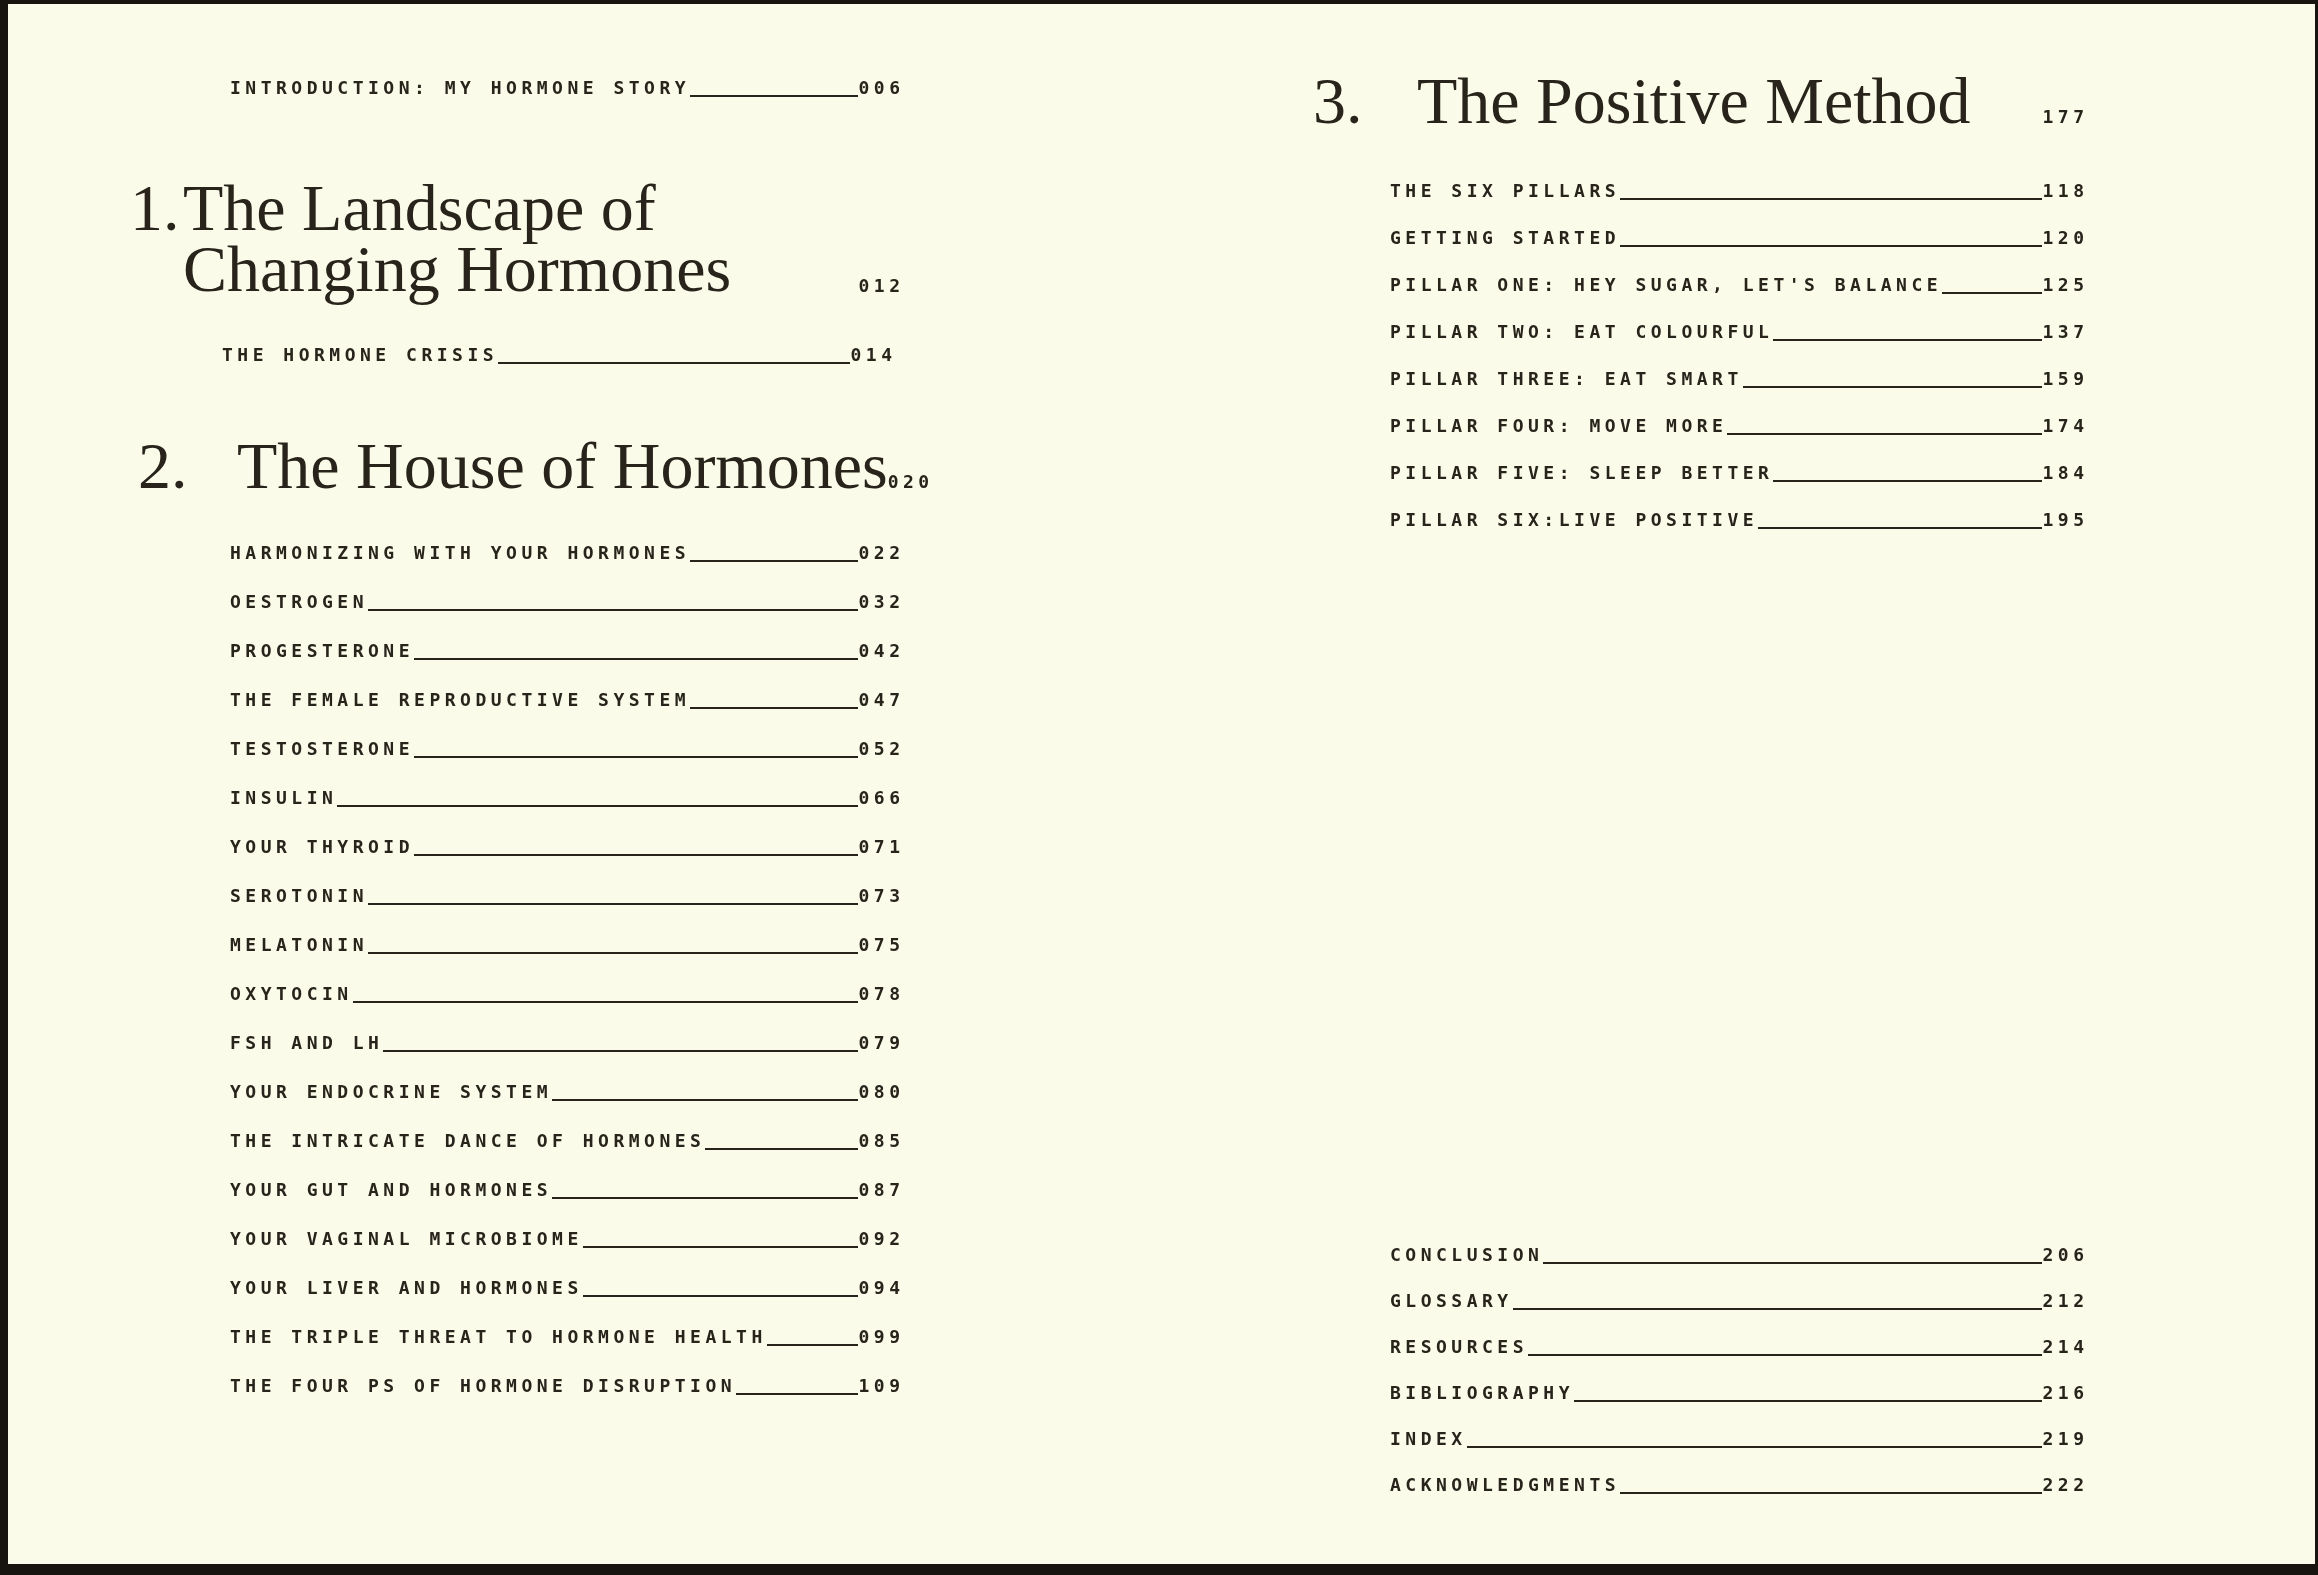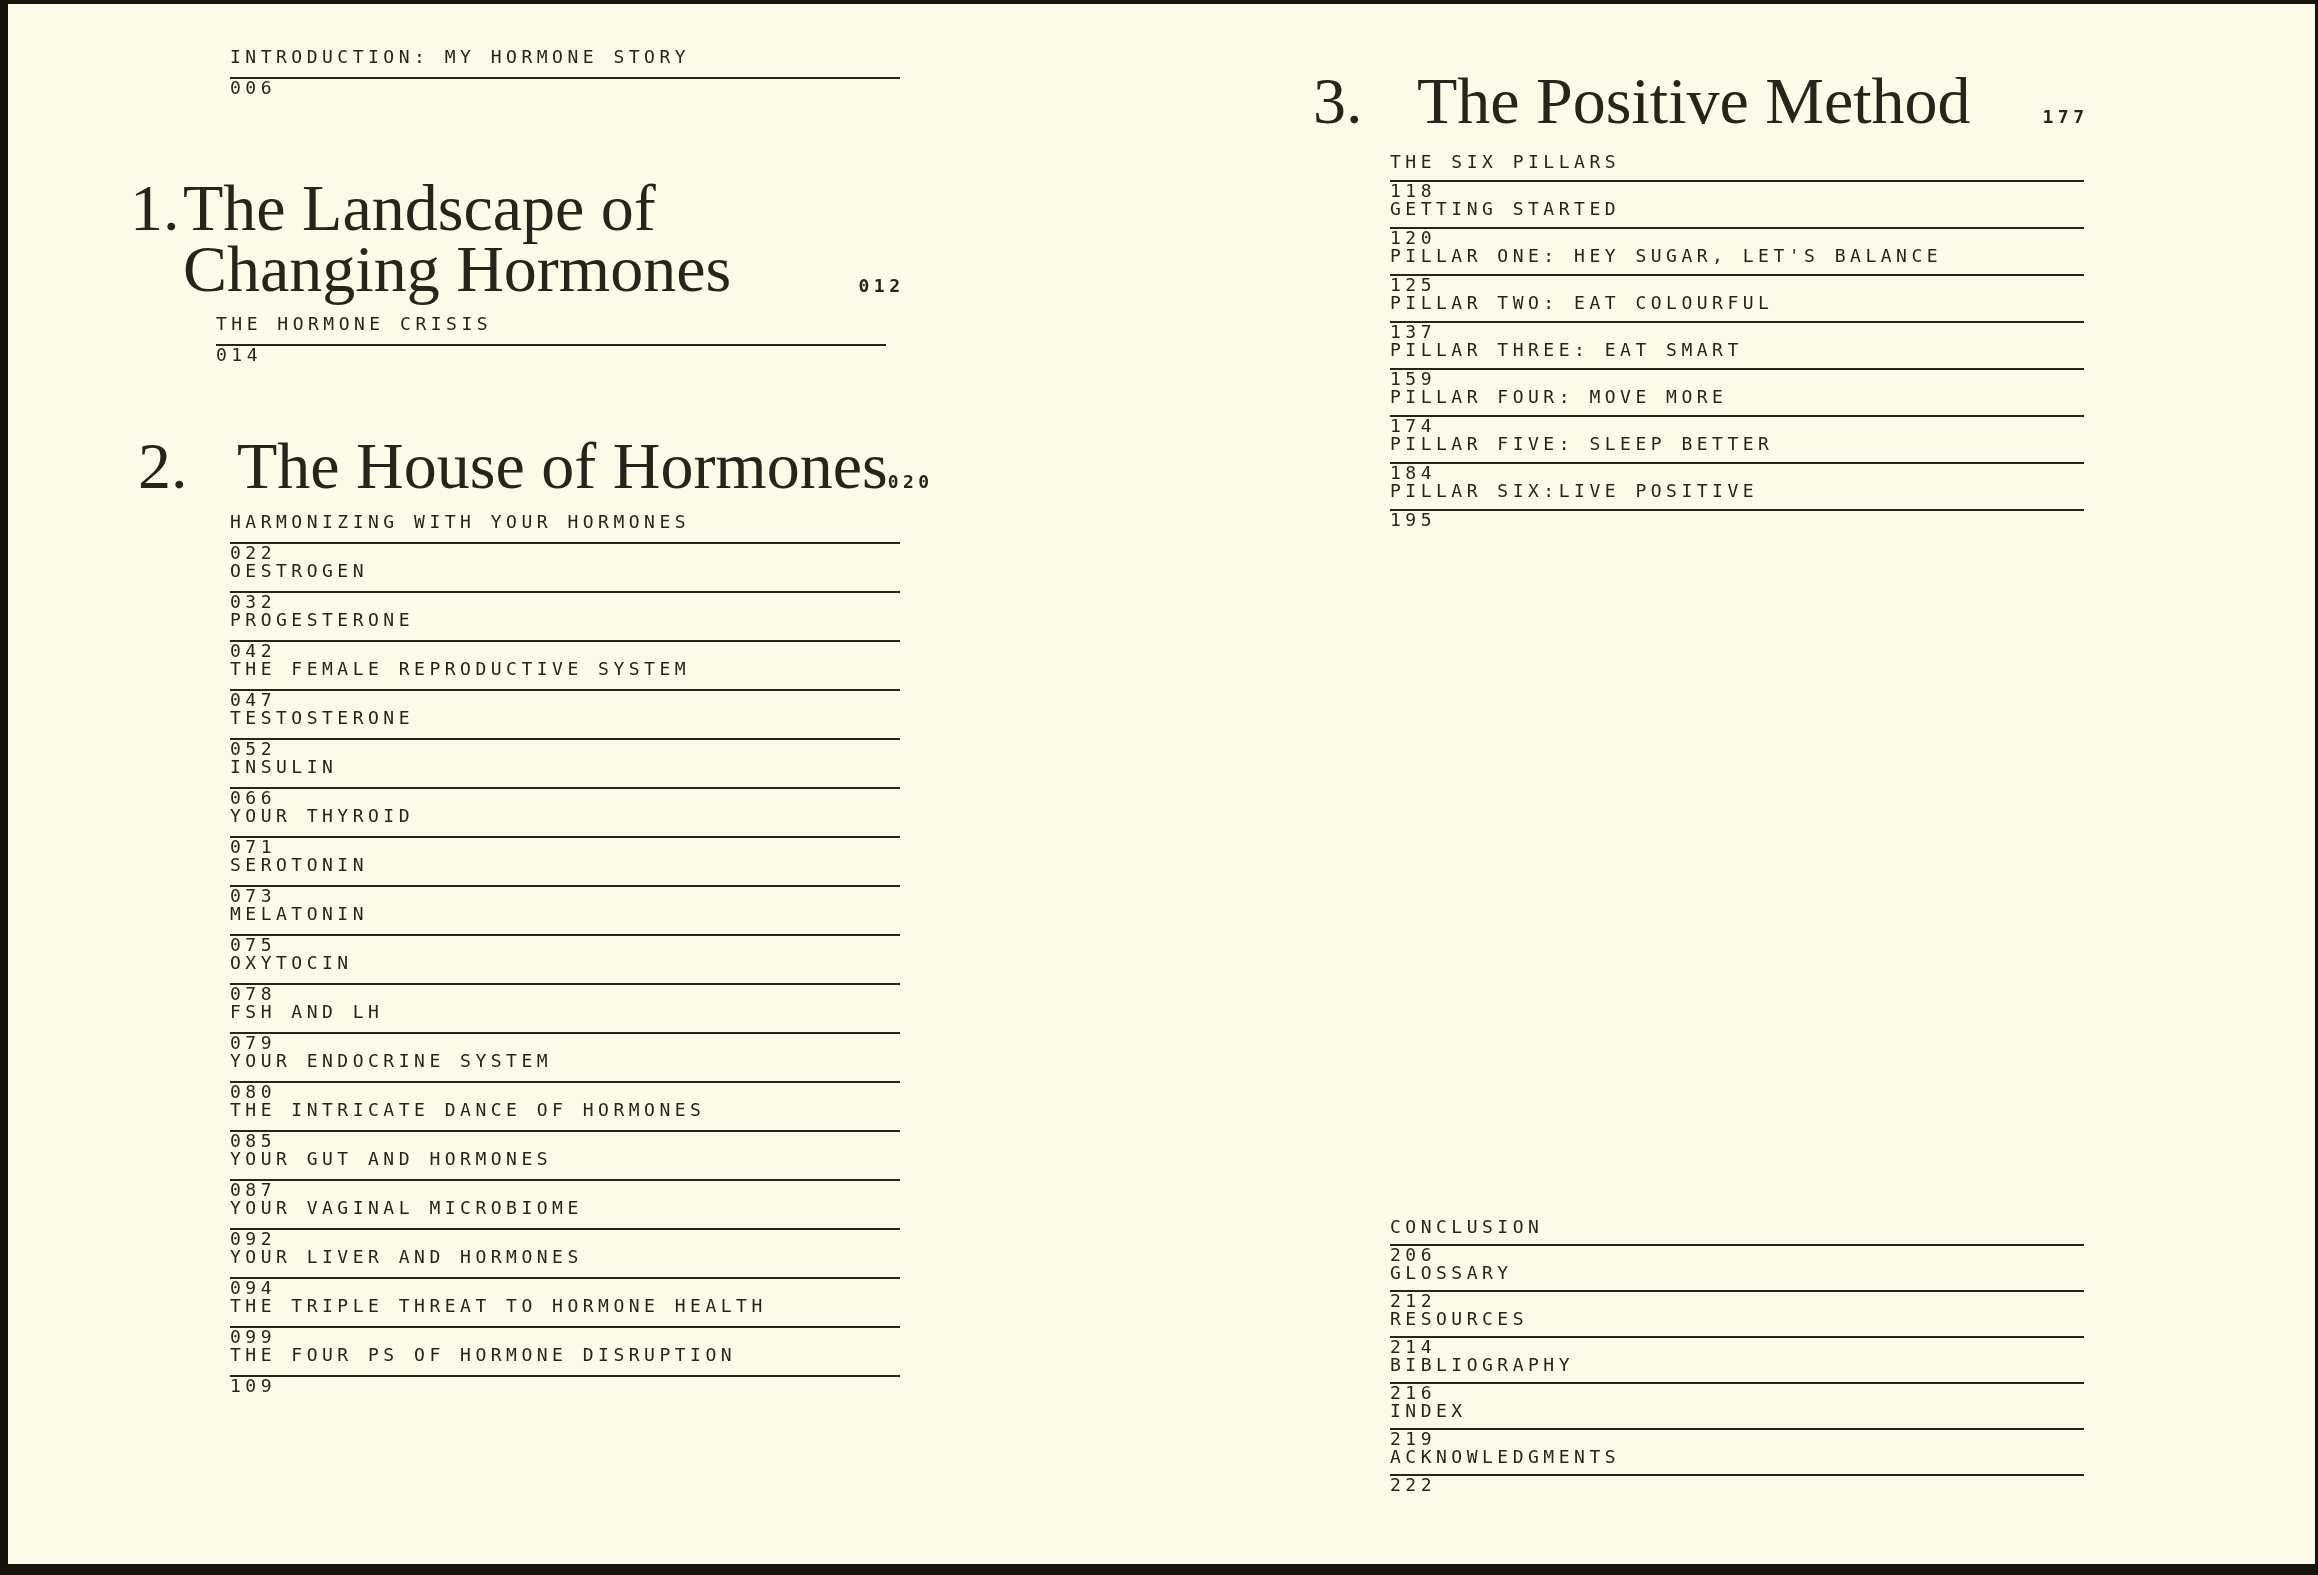--- a/index.html
+++ b/index.html
@@ -20,27 +20,27 @@
     border-right-width:4.6px;
     border-bottom-width:12px;
     overflow:hidden;
     font-family:"DejaVu Sans Mono", monospace;
     color:var(--ink);
   }
   
   .toc-row{
     position:relative;
     display:flex;
+    align-items:flex-end;
     font-family:"DejaVu Sans Mono", monospace;
     font-size:18px;
-    font-weight:400;
+    font-weight:700;
     letter-spacing:4.5px;
     line-height:1;
     color:var(--ink);
-    flex-direction:column;
   }
   .toc-row .lbl{white-space:nowrap;}
   .toc-row .lead{
     flex:1 1 auto;
     min-width:0;
     border-bottom:2.6px solid var(--ink);
     height:0;
   }
   .toc-row .pg{white-space:nowrap;margin-right:-4.5px;}
   .abs{position:absolute;}
@@ -77,21 +77,21 @@
   #sec1{left:122px;top:173px;width:770px;}
   #sec1 .h1-num{position:absolute;left:0;top:0;}
   #sec1 .h1-lines{margin-left:53px;}
   #sec1 .h1-page{
     position:absolute;right:0;top:100px;
     font-family:"DejaVu Sans Mono", monospace;
     font-size:18px;font-weight:700;letter-spacing:4.5px;margin-right:-4.5px;line-height:1;
   }
   
   #intro-row{left:222px;top:44px;width:670px;}
-  #crisis-row{left:208px;top:311px;width:670px;}
+  #crisis-row{left:214px;top:311px;width:670px;}
   #sec2{left:130px;top:431px;width:763px;}
   #sec2 .h-num{width:99px;}
   #left-list{left:222px;top:509px;width:670px;}
   #sec3{left:1305px;top:66px;width:771px;}
   #sec3 .h-num{width:104px;}
   #right-list{left:1382px;top:149px;width:694px;}
   #backmatter{left:1382px;top:1214px;width:694px;}
 </style>
 </head>
 <body>

